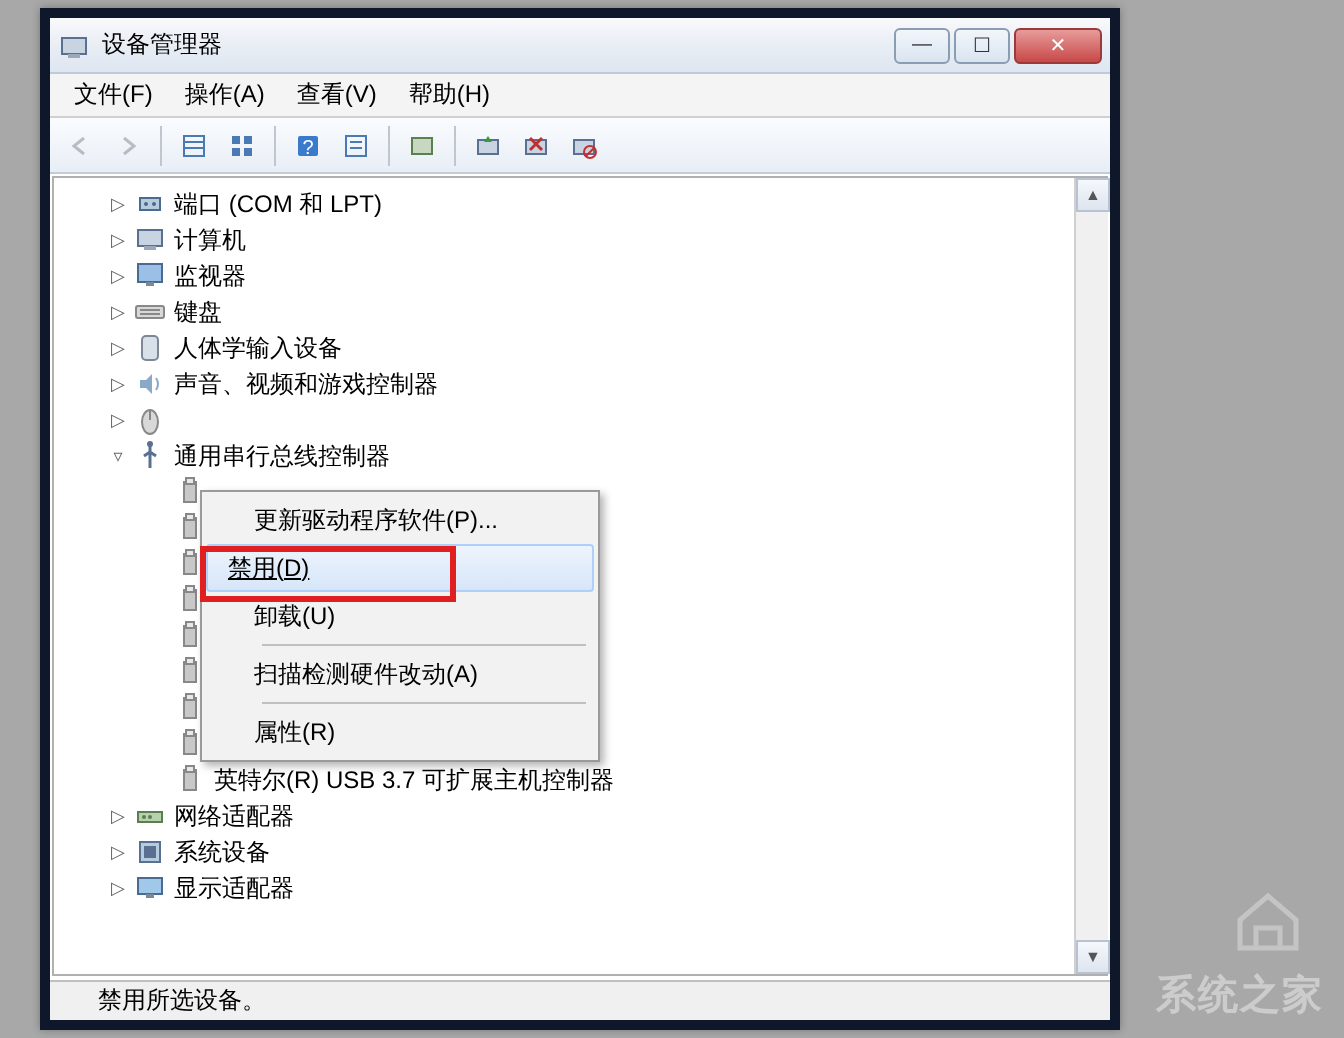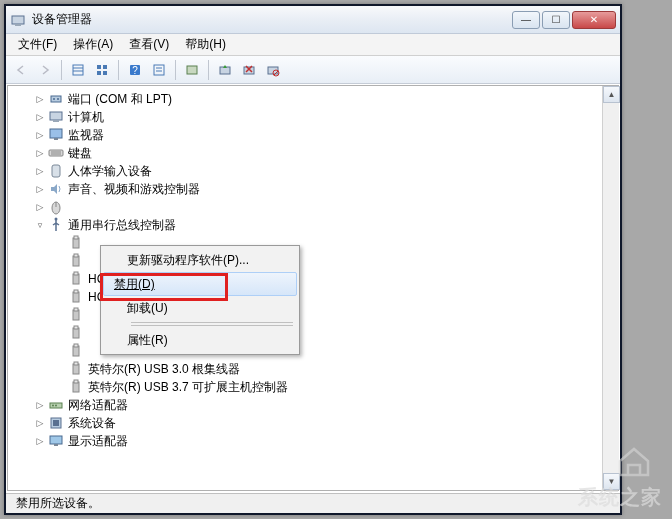--- a/index.html
+++ b/index.html
@@ -1,37 +1,37 @@
 <!DOCTYPE html>
 <html><head>
 <meta charset="utf-8">
 <style>
 * { box-sizing: border-box; margin: 0; padding: 0; font-family: "Microsoft YaHei", "SimSun", sans-serif; }
 body { background: #a8a8a8; width: 672px; height: 519px; position: relative; overflow: hidden; }
-.window { position: absolute; left: 4px; top: 4px; width: 618px; height: 511px; background: #fff; border: 2px solid #0f172a; box-shadow: 0 0 4px rgba(0,0,0,0.3); }
+.window { position: absolute; left: 20px; top: 4px; width: 540px; height: 511px; background: #fff; border: 5px solid #0f172a; box-shadow: 0 0 4px rgba(0,0,0,0.3); }
 .titlebar { height: 28px; background: linear-gradient(to bottom, #f8f9fb 0%, #e9eef5 50%, #dde6f1 100%); display: flex; align-items: center; padding: 0 4px; border-bottom: 1px solid #c0cad8; }
 .titlebar-icon { width: 16px; height: 16px; margin-right: 6px; }
 .titlebar-text { flex: 1; font-size: 12px; color: #000; }
 .winbtns { display: flex; gap: 2px; }
 .winbtn { width: 28px; height: 18px; border: 1px solid #8a9db3; border-radius: 3px; background: linear-gradient(to bottom, #f2f6fb, #d9e4f0); display: flex; align-items: center; justify-content: center; font-size: 10px; color: #333; }
 .winbtn.close { background: linear-gradient(to bottom, #e79b9b, #c84848); color: #fff; width: 44px; border-color: #9c3a3a; }
 .menubar { height: 22px; background: #f4f4f4; display: flex; align-items: center; padding: 0 4px; border-bottom: 1px solid #d0d0d0; text-align: center; }
 .menuitem { font-size: 12px; padding: 2px 8px; color: #000; }
 .toolbar { height: 28px; background: linear-gradient(to bottom, #fafcfe, #e8eef6); border-bottom: 1px solid #c5ccd6; display: flex; align-items: center; padding: 0 4px; gap: 2px; }
 .tbtn { width: 22px; height: 22px; display: flex; align-items: center; justify-content: center; border-radius: 2px; }
 .tbtn.disabled { opacity: 0.4; }
 .tsep { width: 1px; height: 20px; background: #c0c6d0; margin: 0 3px; }
 .content { position: absolute; top: 79px; left: 1px; right: 1px; bottom: 22px; background: #fff; border: 1px solid #b0b0b0; overflow: hidden; }
 .tree { padding: 4px 2px; font-size: 12px; line-height: 18px; color: #000; position: relative; }
 .node { display: flex; align-items: center; height: 18px; white-space: nowrap; }
 .expander { width: 12px; height: 12px; display: inline-flex; align-items: center; justify-content: center; margin-right: 2px; font-size: 9px; color: #666; }
 .indent1 { padding-left: 24px; }
 .indent2 { padding-left: 44px; }
 .nicon { width: 16px; height: 16px; margin-right: 4px; display: inline-flex; align-items: center; justify-content: center; }
-.statusbar { position: absolute; bottom: 0; left: 0; right: 0; height: 20px; background: #f0f0f0; border-top: 1px solid #c0c0c0; font-size: 12px; padding: 2px 10px; display: flex; align-items: center; }
+.statusbar { position: absolute; bottom: 0; left: 0; right: 0; height: 20px; background: #f0f0f0; border-top: 1px solid #c0c0c0; font-size: 12px; padding: 2px 24px; display: flex; align-items: center; }
 .scrollbar { position: absolute; right: 1px; top: 80px; width: 17px; bottom: 23px; background: #f0f0f0; border-left: 1px solid #d0d0d0; }
 .scrollbtn { width: 17px; height: 17px; background: linear-gradient(to bottom, #f5f8fc, #dde5ef); border: 1px solid #b8c2d0; display: flex; align-items: center; justify-content: center; font-size: 8px; color: #555; }
 .scrollbtn.down { position: absolute; bottom: 0; }
 .ctxmenu { position: absolute; left: 100px; top: 245px; width: 200px; background: #f2f2f2; border: 1px solid #9a9a9a; box-shadow: 2px 2px 4px rgba(0,0,0,0.3); padding: 2px; z-index: 10; }
 .ctxitem { height: 24px; display: flex; align-items: center; padding: 0 24px; font-size: 12px; color: #000; position: relative; text-align: right; }
 .ctxitem.hover { background: linear-gradient(to bottom, #eef4fc, #d6e6f9); border: 1px solid #aecff7; border-radius: 2px; padding: 0 10px; text-decoration: underline; }
 .ctxsep { height: 1px; background: #c0c0c0; margin: 2px 4px 2px 28px; }
 .ctxhighlight { position: absolute; border: 3px solid #e02020; pointer-events: none; left: 100px; top: 273px; width: 128px; height: 28px; z-index: 11; }
 .svgicon { width: 16px; height: 16px; }
 .watermark { position: absolute; right: 10px; bottom: 8px; color: rgba(220,220,220,0.7); font-size: 20px; font-weight: bold; pointer-events: none; z-index: 20; letter-spacing: 1px; }
@@ -348,20 +348,21 @@
     <span>禁用所选设备。</span>
   </div>
 
 </div>
 
 <div class="ctxmenu">
   <div class="ctxitem">更新驱动程序软件(P)...</div>
   <div class="ctxitem hover">禁用(D)</div>
   <div class="ctxitem">卸载(U)</div>
   <div class="ctxsep"></div>
+  <div class="ctxitem">扫描检测硬件改动(A)</div>
   <div class="ctxsep"></div>
   <div class="ctxitem">属性(R)</div>
 </div>
 
 <div class="ctxhighlight"></div>
 
 <div class="watermark-logo">
   <svg width="44" height="44" viewBox="0 0 44 44">
       <path d="M8 22 L22 10 L36 22 L36 36 L8 36 Z" fill="none" stroke="#d8d8d8" stroke-width="2.5"></path>
       <path d="M16 36 L16 26 L28 26 L28 36" fill="none" stroke="#d8d8d8" stroke-width="2.5"></path>

